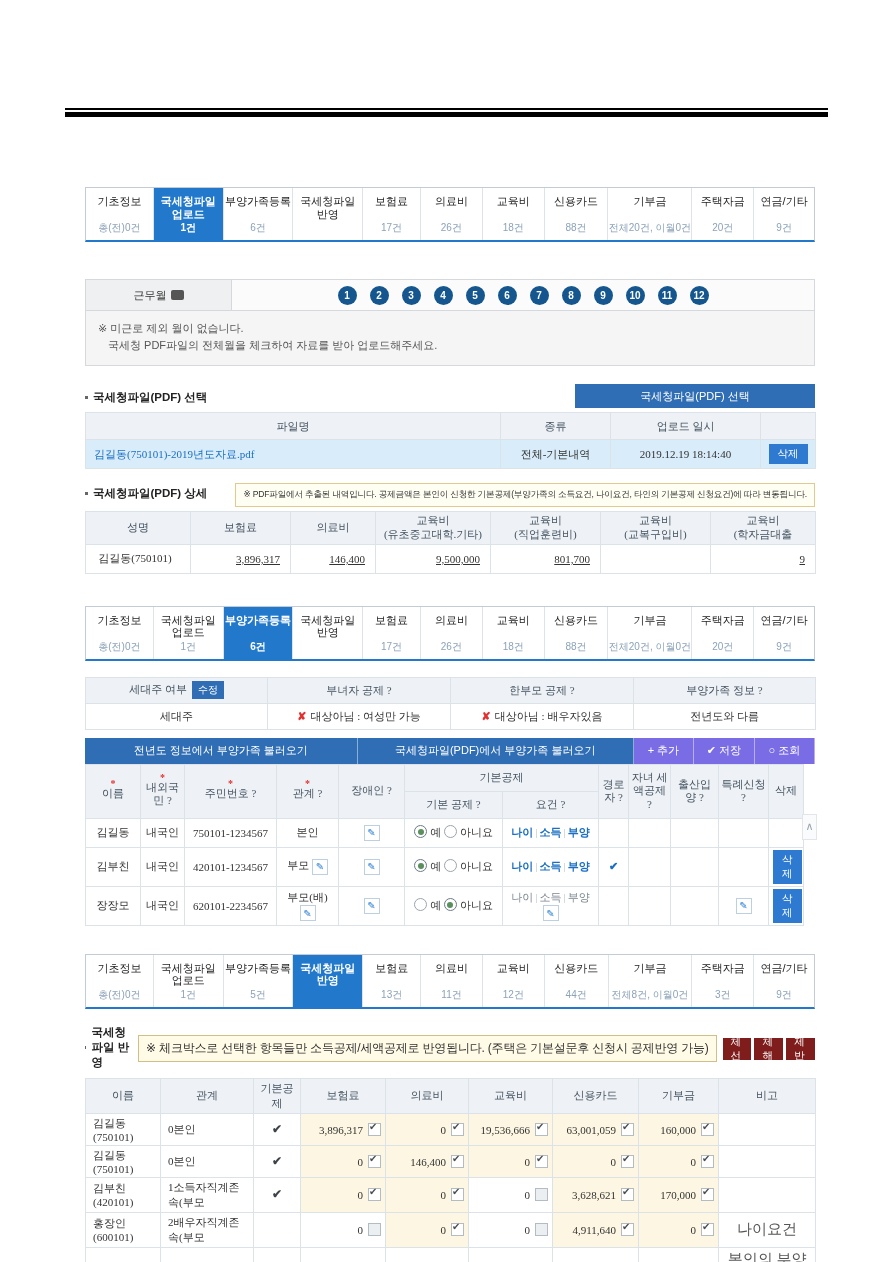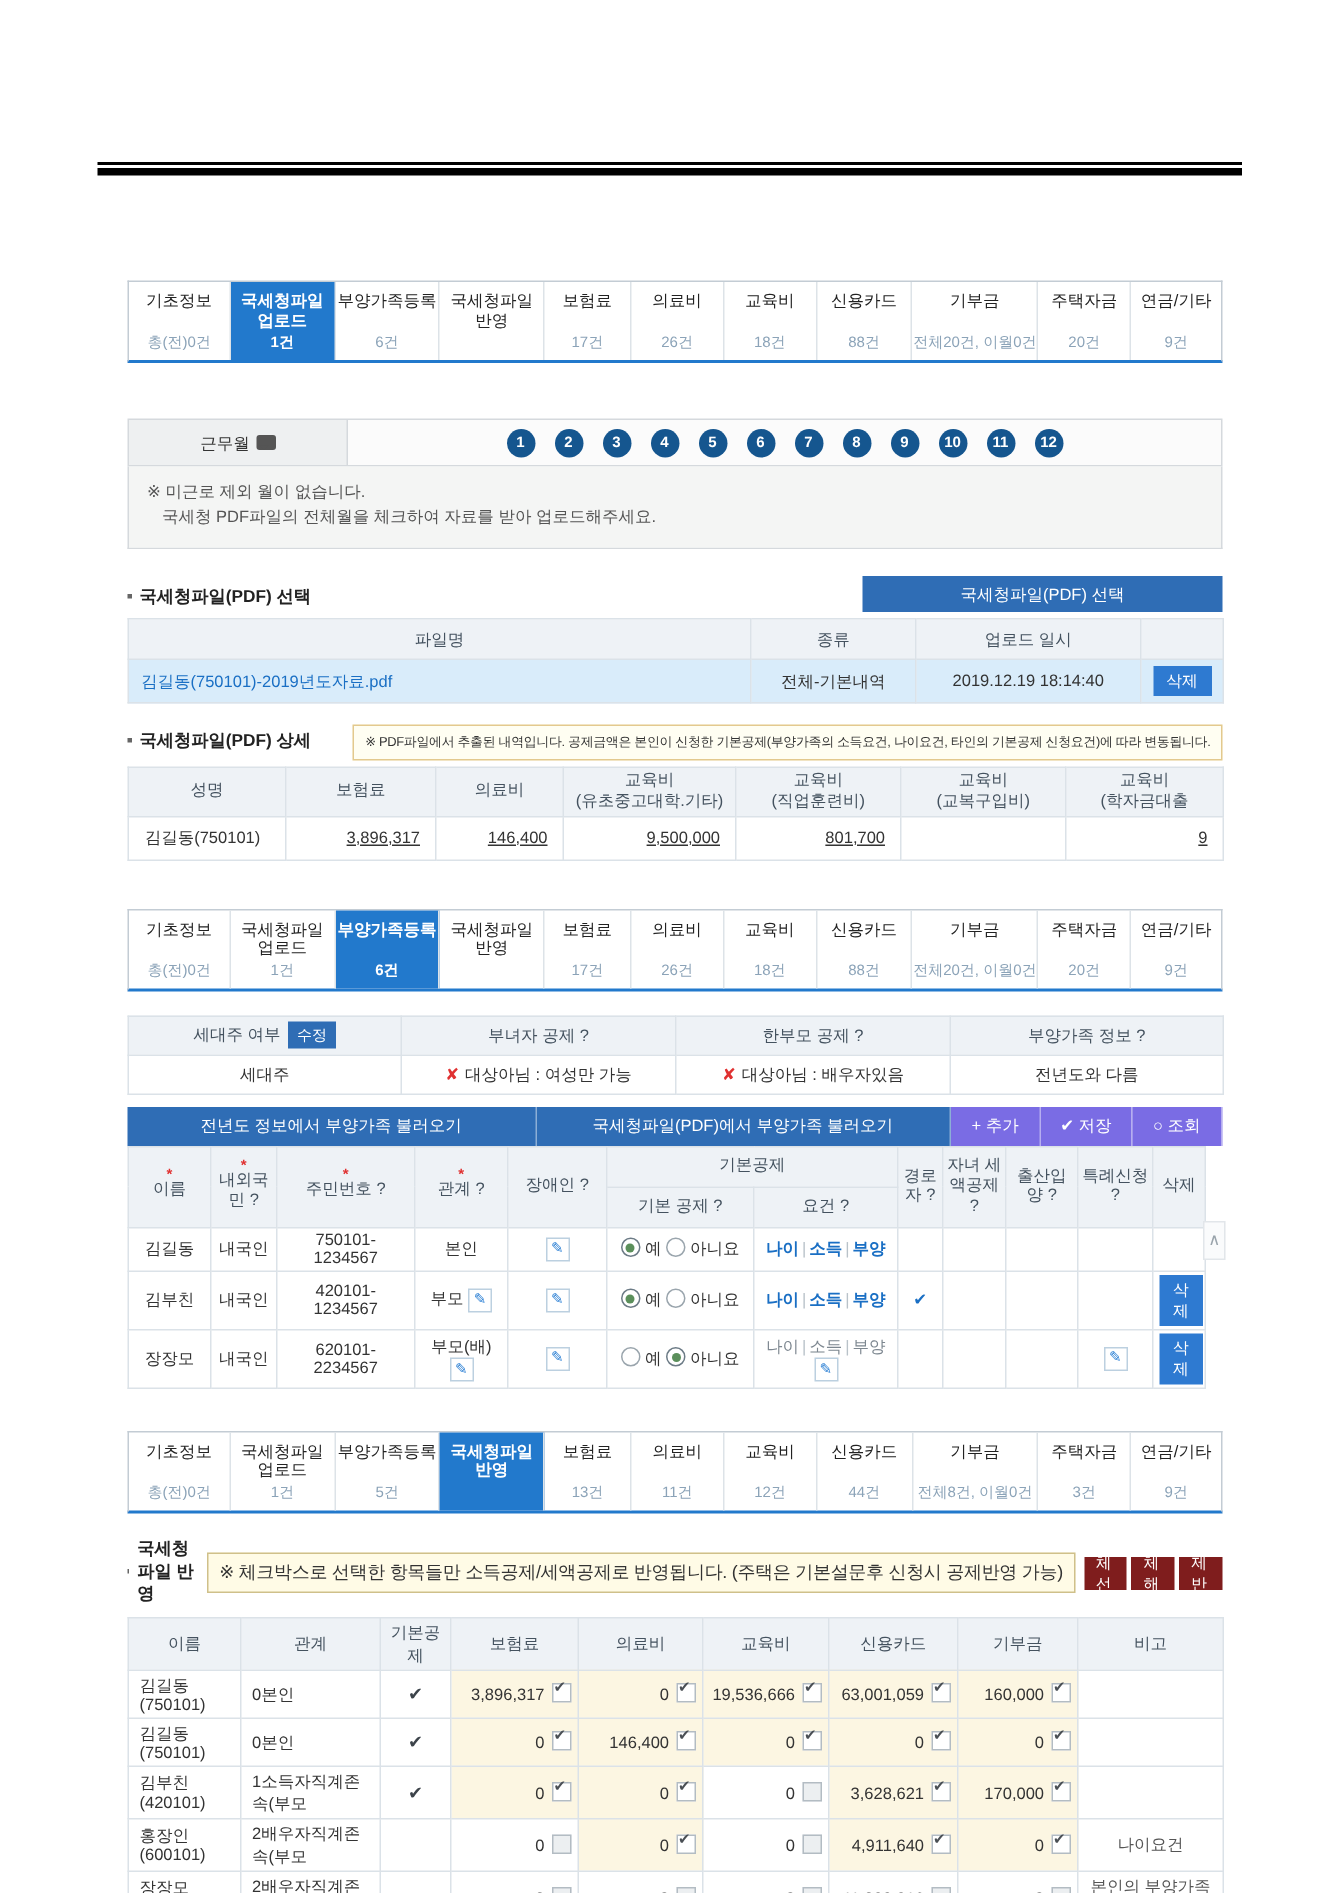--- a/index.html
+++ b/index.html
@@ -29,21 +29,21 @@
   .explain-body{flex:1;background:#f4f5f4;padding:9px 12px;color:#555;line-height:1.55;}
   .explain-body .l2{padding-left:10px;}
 
   
   .section-head{display:flex;justify-content:space-between;align-items:flex-end;margin-top:18px;}
   .section-title{font-weight:700;color:#222;font-size:11.5px;display:flex;align-items:center;gap:5px;padding-bottom:3px;}
   .bullet{width:3px;height:3px;background:#666;display:inline-block;}
   .btn{cursor:pointer;}
   .btn-select{background:#2f6db5;color:#fff;width:240px;height:24px;display:flex;align-items:center;justify-content:center;font-size:11px;}
 
-  table{border-collapse:collapse;width:730px;table-layout:fixed;}
+  table{border-collapse:collapse;width:730px;table-layout:fixed;font-family:Liberation Serif, serif;}
   th,td{border:1px solid #dbe2e8;font-size:11px;font-weight:400;}
   th{background:#eef2f6;color:#44525f;height:22px;padding:2px;}
   td{height:24px;text-align:center;padding:2px 4px;}
 
   
   .file-row td{background:#d9ecfa;}
   .file-name{color:#1a6fc4;text-align:left;padding-left:8px;}
   .btn-del{background:#2e7ad1;color:#fff;font-size:10.5px;padding:3px 9px;display:inline-block;}
 
   
@@ -85,21 +85,21 @@
   .head-btns{display:flex;gap:3px;}
   .rfl td{height:22px;}
   .rfl .nm,.rfl .rel{text-align:left;padding-left:7px;}
   .amt{text-align:right;}
   .amt .v{margin-right:5px;}
   .amt.on{background:#fcf6e2;}
   .cb{display:inline-block;width:11px;height:11px;border:1px solid #b3bcc3;background:#fff;position:relative;vertical-align:-2px;}
   .cb.off{background:#eceff1;}
   .cb.on::after{content:"\2714";position:absolute;left:0;top:-3px;font-size:10px;color:#4a4f54;}
   .darkcheck{color:#3c434a;font-weight:700;font-size:12px;}
-  .rmk{font-size:11px;color:#555;}
+  .rmk{font-size:15px;color:#555;}
 </style>
 </head>
 <body>
 
 <div class="rule-top-thin"></div>
 <div class="rule-top-thick"></div>
 
 <div class="content">
 
   <div class="tabbar" style="margin-top:70px">

